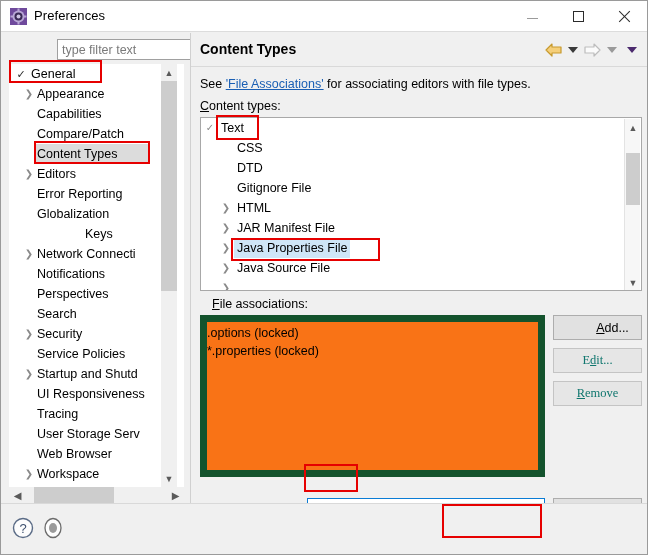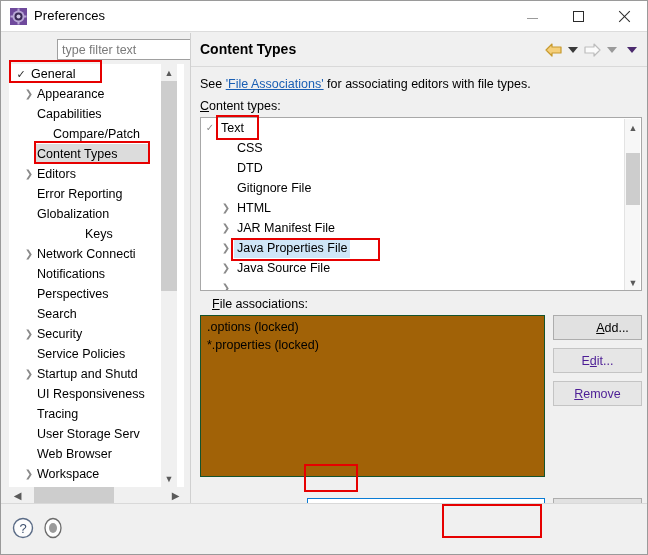--- a/index.html
+++ b/index.html
@@ -218,42 +218,42 @@
   #ct-vsb .thumb {
     position:absolute; left:1px; top:34px;
     width:14px; height:52px;
     background:#cdcdcd;
   }
 
   #fa-label { left: 9px; top: 264px; margin-left: 12px; }
   #fa-box {
     position: absolute; left: 9px; top: 282px;
     width: 345px; height: 162px;
-    background: #a16207;
-    border: 1px solid #14532d;
-    padding: 2px 6px;
+    background: #f97316;
+    border: 7px solid #14532d;
+    padding: 2px 0;
     overflow: hidden;
   }
   .fa-item {
     height: 18px; line-height: 18px;
     font-size: 12.5px; white-space: nowrap; cursor: default;
   }
 
   .side-btn {
     position: absolute; left: 362px;
     width: 89px; height: 25px;
     background: #e1e1e1;
     border: 1px solid #adadad;
     font-family: "Liberation Sans", sans-serif;
     font-size: 12.5px;
     color: #000;
     cursor: default;
   }
   .side-btn u { text-decoration: underline; }
-  .side-btn.disabled { color: #4c1d95; border-color: #c4c4c4; background:#e6e6e6; }
+  .side-btn.disabled { color: #0f766e; border-color: #c4c4c4; background:#e6e6e6;font-family:Liberation Serif, serif; }
   #btn-add { top: 282px; padding-left: 36px; }
   #btn-edit { top: 315px; }
   #btn-remove { top: 348px; }
 
   #enc-label { left: 9px; top: 470px; }
   #enc-input {
     position: absolute; left: 116px; top: 465px;
     width: 238px; height: 24px;
     background: #ffffff;
     border: 1px solid #0a7cd5;
@@ -336,21 +336,21 @@
         <span class="lbl" style="left: 22px;">General</span>
       </div>
       <div class="tree-item">
         <span class="chev" style="left: 14px;">❯</span>
         <span class="lbl" style="left: 28px;">Appearance</span>
       </div>
       <div class="tree-item">
         <span class="lbl" style="left: 28px;">Capabilities</span>
       </div>
       <div class="tree-item">
-        <span class="lbl" style="left: 44px;">Compare/Patch</span>
+        <span class="lbl" style="left: 28px;">Compare/Patch</span>
       </div>
       <div class="tree-item selected-gray" style="width: 116px; margin-left: 25px;">
         <span class="lbl" style="left: 3px;">Content Types</span>
       </div>
       <div class="tree-item">
         <span class="chev" style="left: 14px;">❯</span>
         <span class="lbl" style="left: 28px;">Editors</span>
       </div>
       <div class="tree-item">
         <span class="lbl" style="left: 28px;">Error Reporting</span>

